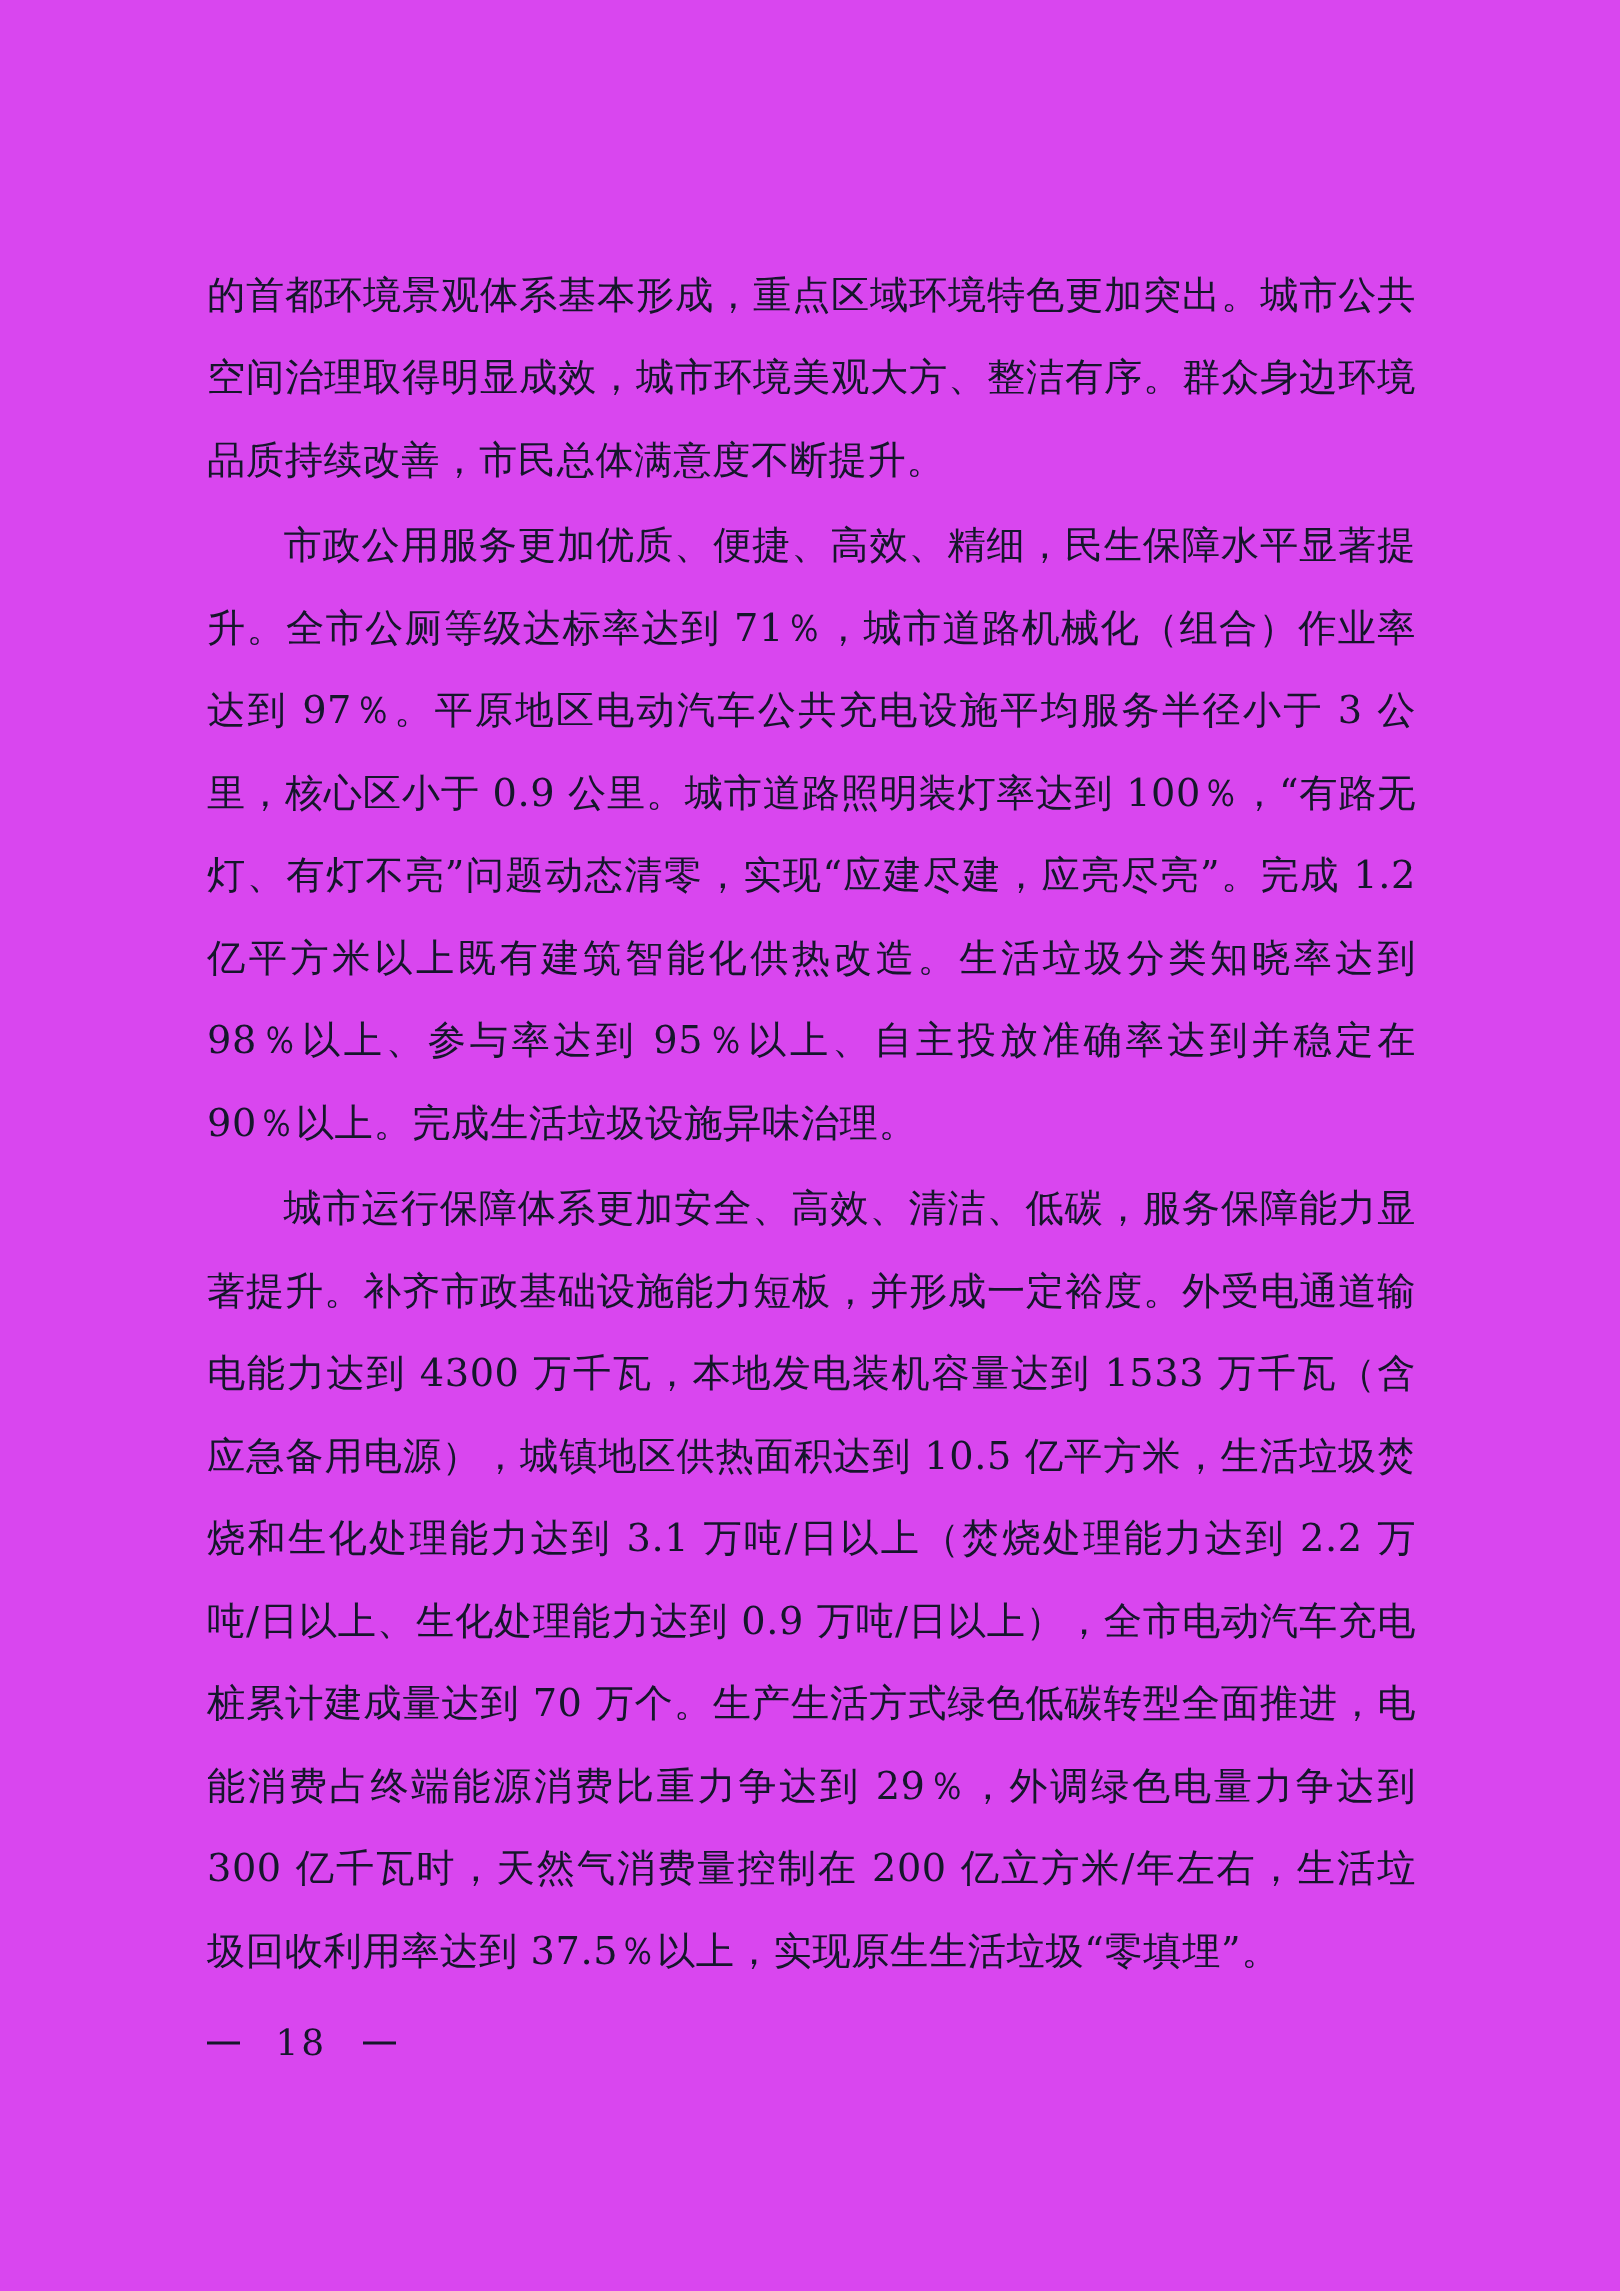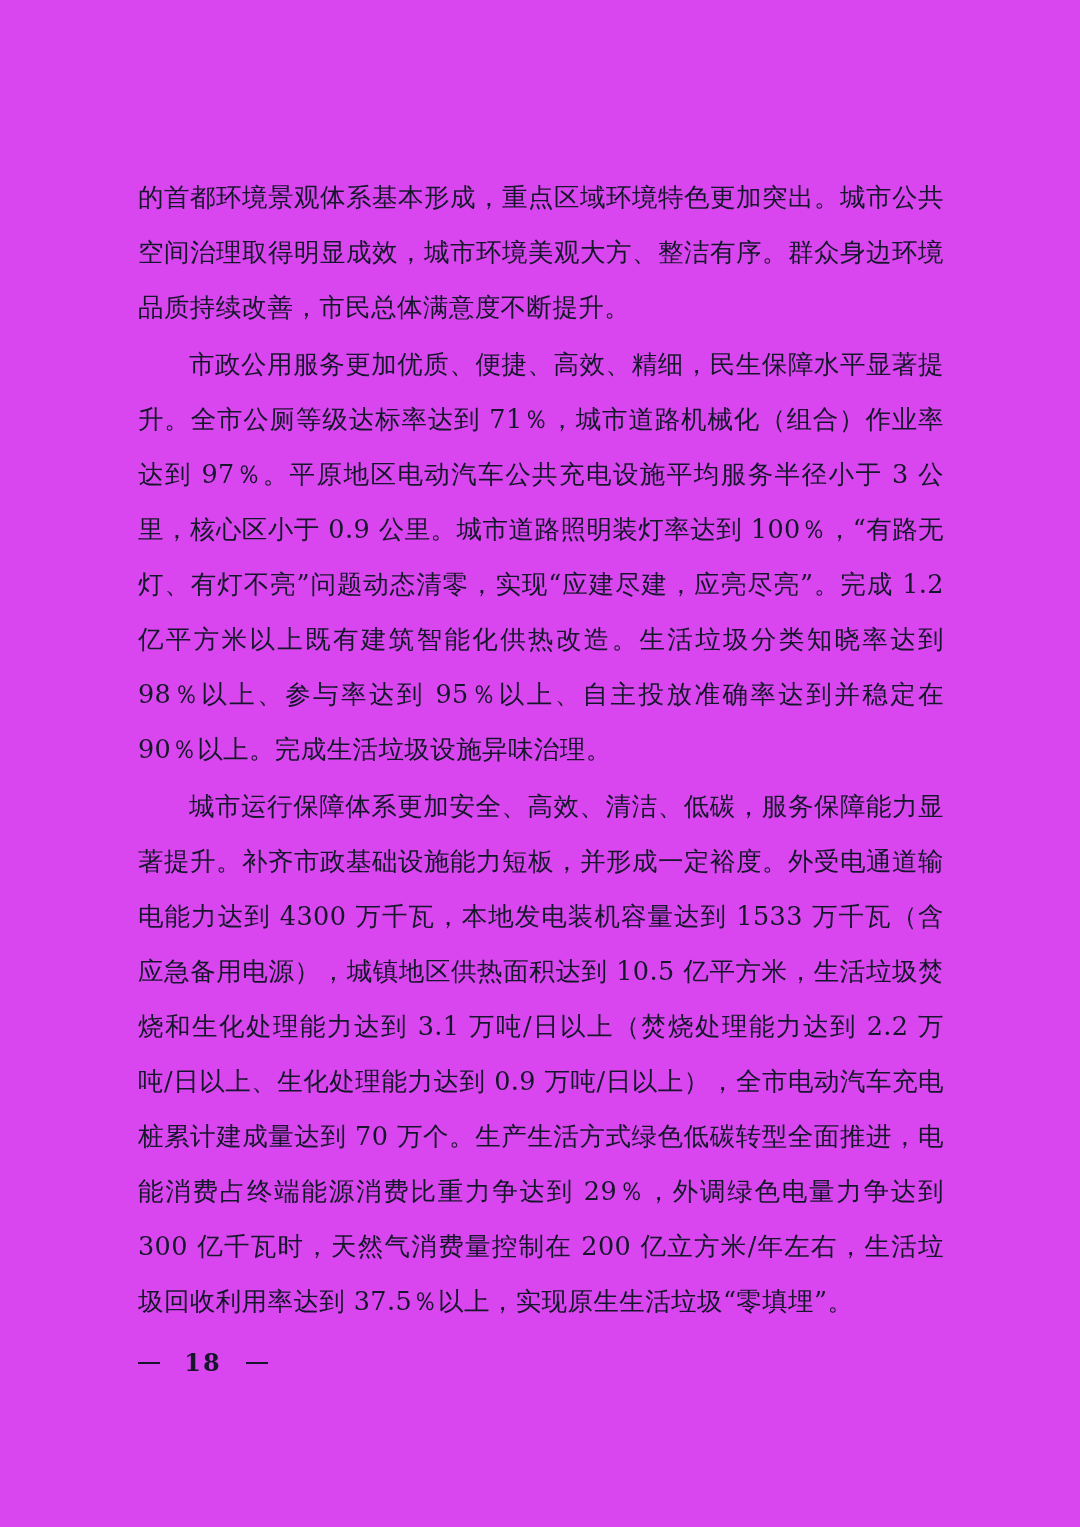--- a/index.html
+++ b/index.html
@@ -46,21 +46,20 @@
   }
   .footer {
     position: absolute;
     left: 138px;
     top: 1348px;
     width: 806px;
     font-size: 24px;
     color: #15162b;
     letter-spacing: 2px;
     font-family: "DejaVu Serif", "Liberation Serif", serif;
-    font-weight: bold;
   }
   .footer .pagenum {
     display: inline-block;
     padding: 0 14px;
   }
   .dash {
     display: inline-block;
     width: 22px;
     height: 2px;
     background: #15162b;

